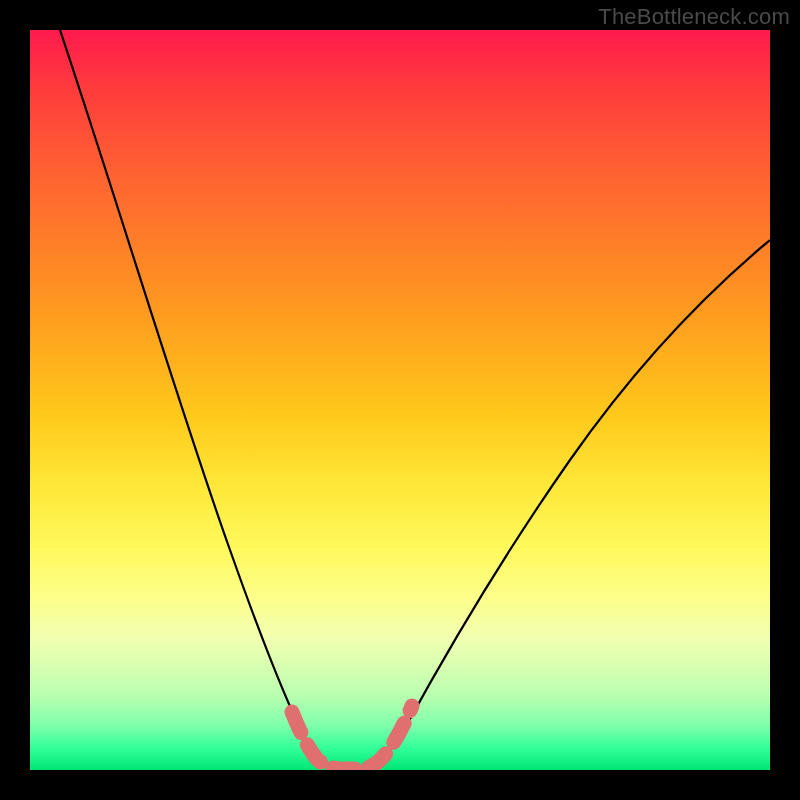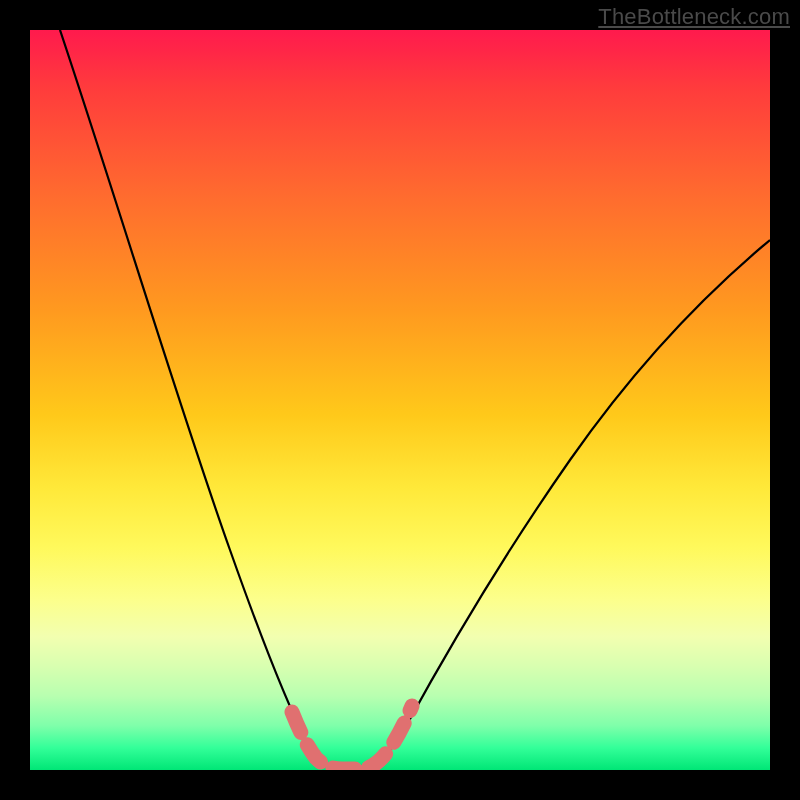--- a/index.html
+++ b/index.html
@@ -44,21 +44,20 @@
     );
   }
   .watermark {
     position: absolute;
     top: 4px;
     right: 10px;
     color: #4a4a4a;
     font-size: 22px;
     letter-spacing: 0.2px;
     font-weight: 400;
-    text-decoration: underline;
   }
   svg.curve {
     position: absolute;
     top: 0;
     left: 0;
     width: 740px;
     height: 740px;
   }
 </style>
 </head>

